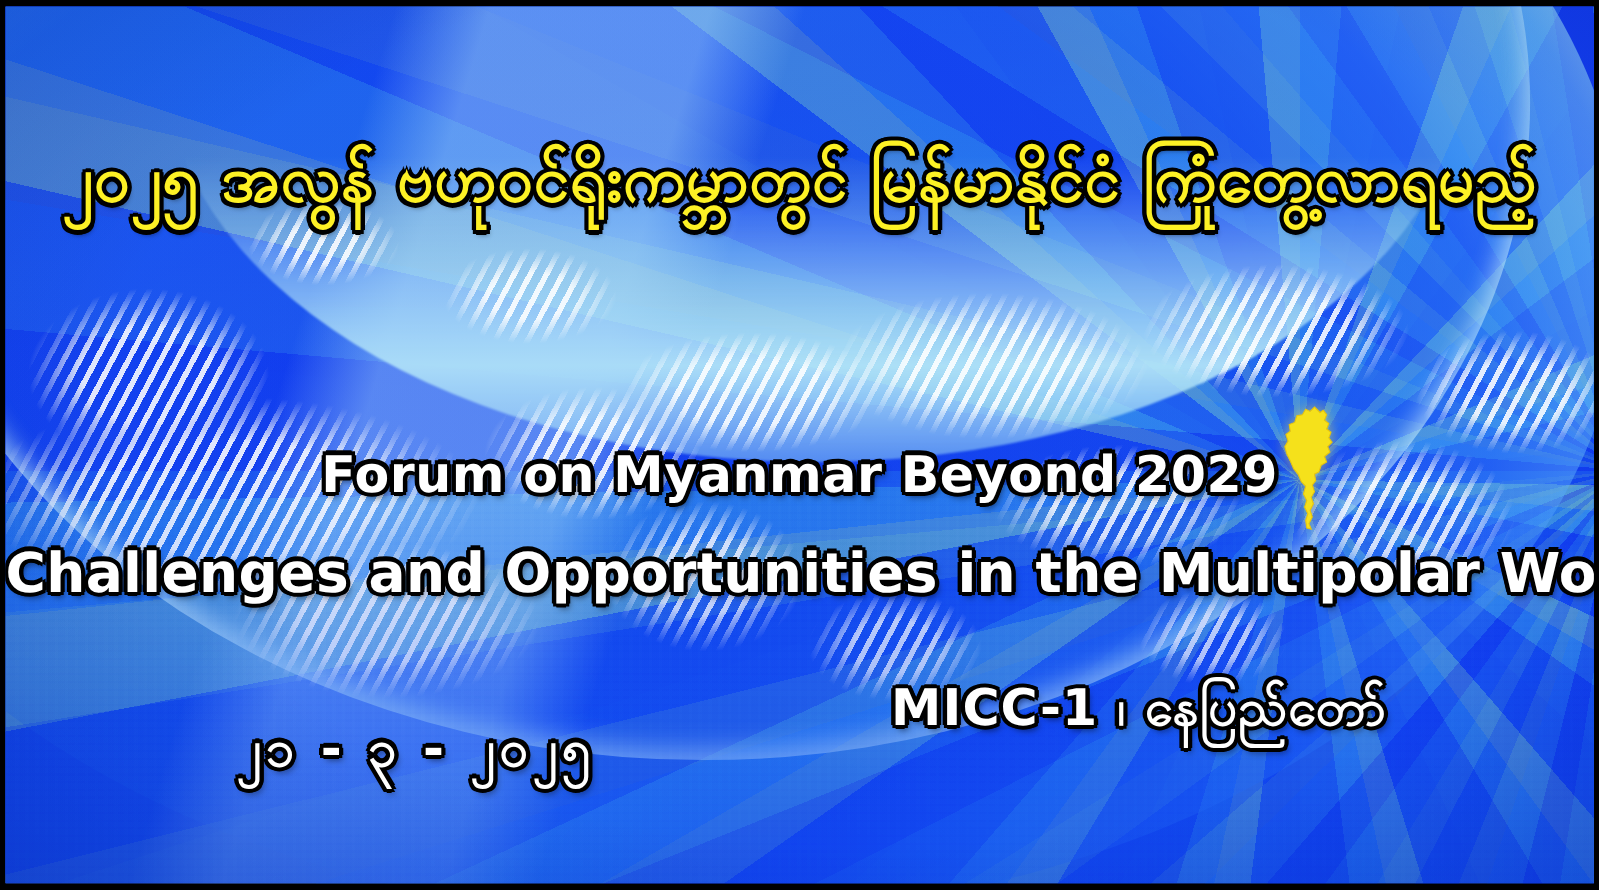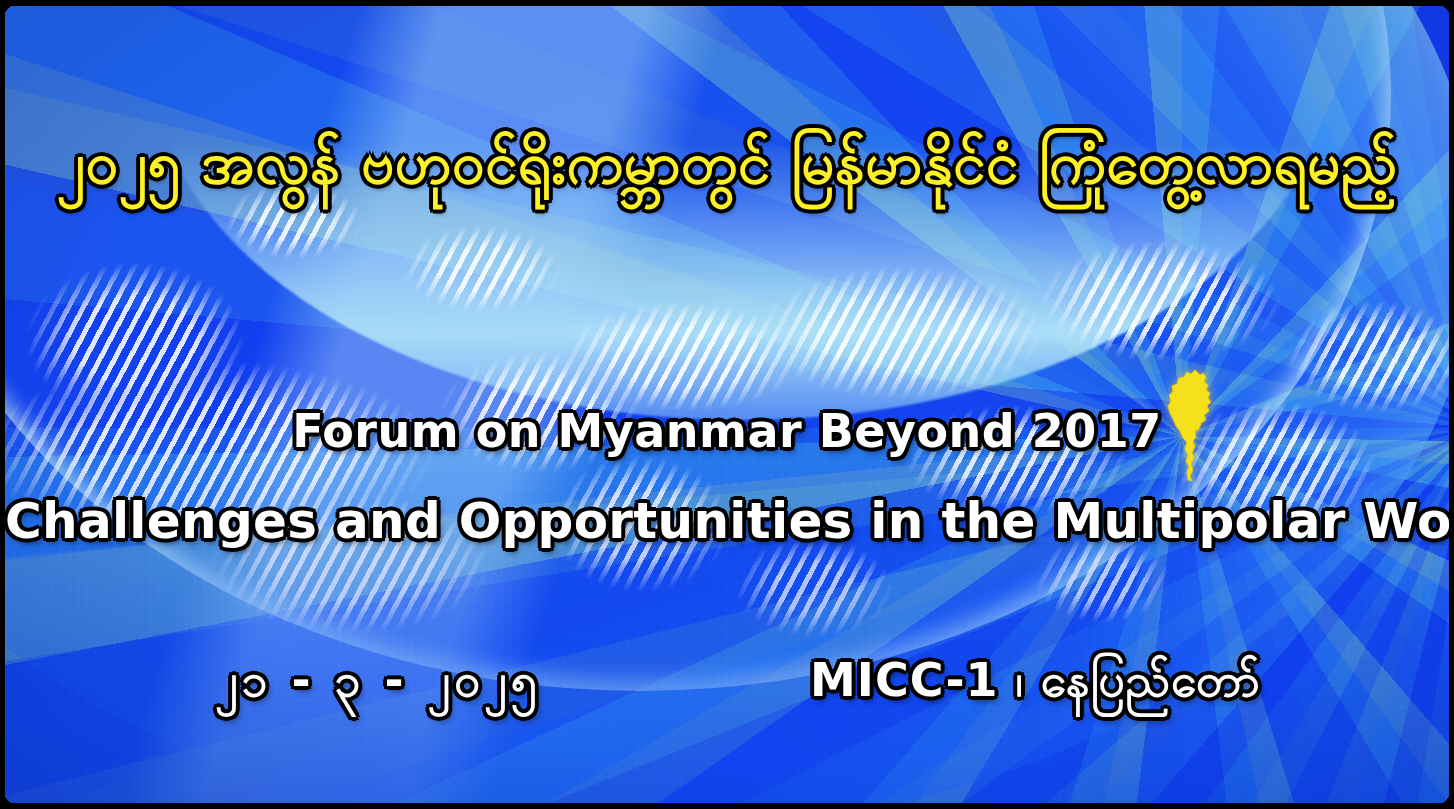--- a/index.html
+++ b/index.html
@@ -5,21 +5,20 @@
 <style>
   html,body{margin:0;padding:0;background:#000;}
   body{font-family:"Liberation Sans",sans-serif;}
 
   .stage{
     position:relative;
     width:1454px;
     height:809px;
     overflow:hidden;
     background:#000;
-    border-radius:29px;
   }
 
   
   .art{
     position:absolute;
     left:5px; top:6px; right:5px; bottom:6px;
     overflow:hidden;
     background:#0a35f2;
   }
 
@@ -227,21 +226,21 @@
     font-weight:700;
     font-size:46px;
     white-space:nowrap;
     text-shadow:
       -3px 0 0 #000, 3px 0 0 #000, 0 -3px 0 #000, 0 3px 0 #000,
       -3px -3px 0 #000, 3px -3px 0 #000, -3px 3px 0 #000, 3px 3px 0 #000,
       -4px 0 0 #000, 4px 0 0 #000, 0 -4px 0 #000, 0 4px 0 #000,
       3px 5px 6px rgba(0,0,0,.5);
   }
   .footer-date{left:177px; top:645px; letter-spacing:4px;margin-left:33px;}
-  .footer-venue{left:805px; top:645px; letter-spacing:1px;text-align:right;}
+  .footer-venue{left:805px; top:608px; letter-spacing:1px;text-align:right;}
 
   
   .vignette{
     position:absolute; inset:0;
     pointer-events:none;
     background:
       radial-gradient(ellipse 88% 92% at 55% 45%, rgba(0,0,0,0) 55%, rgba(0,10,60,.22) 100%);
   }
 </style>
 </head>
@@ -270,21 +269,21 @@
                  L18 70 L15 63 L11 58 L8 51 L5 45 L3 38 L6 33 L4 27 L8 24
                  L7 18 L12 16 L14 10 L19 9 L22 4 L26 6 Z" fill="#F5E11B" stroke="#E8C50D" stroke-width="1"></path>
       </svg>
     </div>
 
     <div class="vignette"></div>
 
     <div class="text-layer">
       <div class="mm-title mm-line1">၂၀၂၅ အလွန် ဗဟုဝင်ရိုးကမ္ဘာတွင် မြန်မာနိုင်ငံ ကြုံတွေ့လာရမည့်</div>
 
-      <div class="en-line en-line1">Forum on Myanmar Beyond 2017</div>
+      <div class="en-line en-line1">Forum on Myanmar Beyond 2029</div>
       <div class="en-line en-line2">Challenges and Opportunities in the Multipolar World</div>
 
       <div class="footer-item footer-date">၂၁ - ၃ - ၂၀၂၅</div>
       <div class="footer-item footer-venue">MICC-1 ၊ နေပြည်တော်</div>
     </div>
 
   </div>
 </div>
 
 </body></html>

